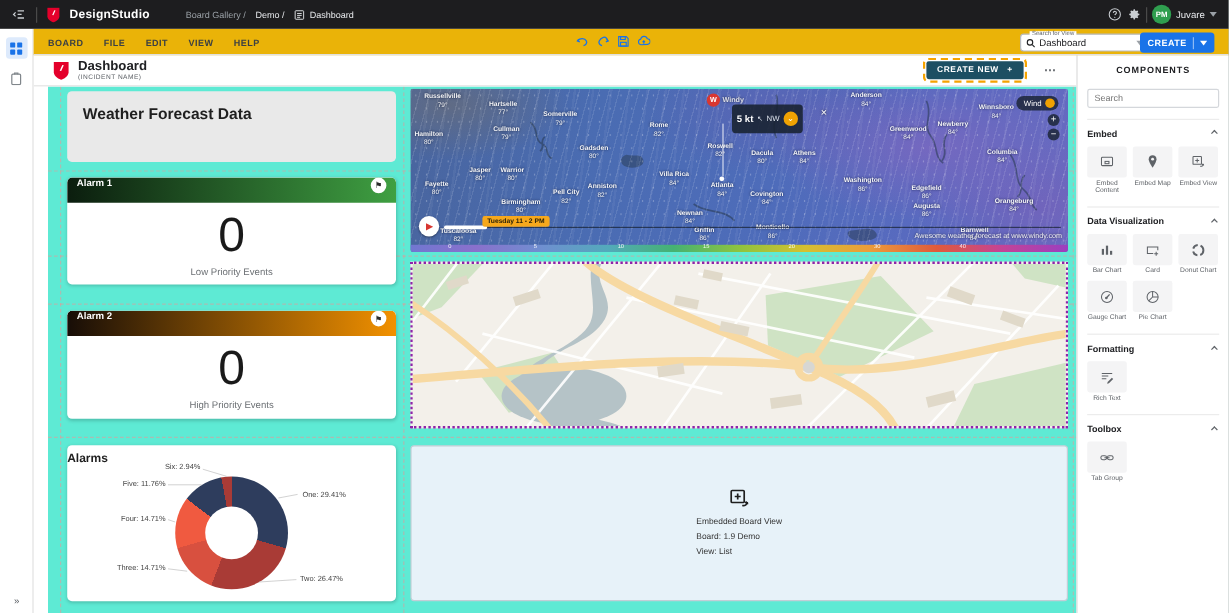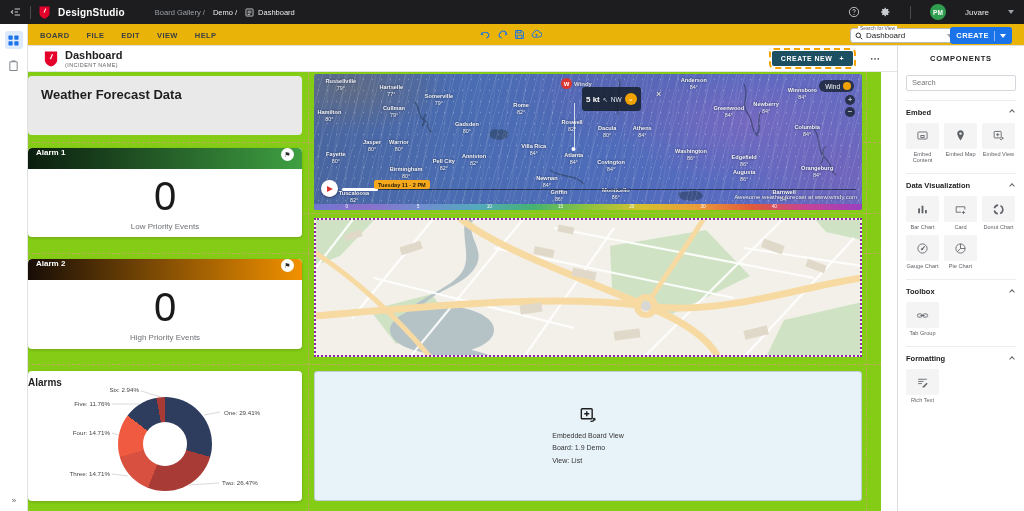--- a/index.html
+++ b/index.html
@@ -8,21 +8,21 @@
             font-family:"Liberation Sans",sans-serif; }
 
   
   .topbar { position:absolute; left:0; top:0; width:1024px; height:24px; background:#1d1d1f;
             display:flex; align-items:center; padding:0 10px; gap:8px; z-index:9; }
   .tb-divider { width:1px; height:13px; background:#4a4a4a; }
   .logo-shield { width:11px; height:13px; }
   .app-name { color:#fff; font-size:10px; font-weight:bold; letter-spacing:.2px; }
   .crumb-dim { color:#9aa0a6; font-size:7.5px; }
   .crumb-lit { color:#e8eaed; font-size:7.5px; }
-  .tb-right { margin-left:auto; display:flex; align-items:center; gap:19px; }
+  .tb-right { margin-left:auto; display:flex; align-items:center; gap:4px; }
   .tb-ico { width:12px; height:12px; color:#c9cdd1; }
   .avatar { width:16px; height:16px; border-radius:50%; background:#2f9e4f; color:#fff;
             font-size:6.5px; font-weight:bold; display:flex; align-items:center; justify-content:center; }
   .org { color:#e8eaed; font-size:8px; }
   .caret { width:0; height:0; border-left:3px solid transparent; border-right:3px solid transparent;
            border-top:4px solid #9aa0a6; }
 
   
   .menubar { position:absolute; left:28px; top:24px; width:996px; height:22px; background:#eab308;
              border-bottom:1px solid #e0e0e0; z-index:8; }
@@ -75,21 +75,21 @@
   .chev-up { width:4px; height:4px; border-left:1px solid #5f6368; border-top:1px solid #5f6368;
              transform:rotate(45deg); margin-right:2px; }
   .tiles { display:flex; flex-wrap:wrap; gap:4px 5px; }
   .tile { width:33px; cursor:grab; }
   .tile-box { width:33px; height:26px; background:#f4f4f5; border-radius:2px; display:flex;
               align-items:center; justify-content:center; }
   .tile-box svg { width:13px; height:13px; color:#5f6368; }
   .tile-label { font-size:5.6px; color:#5f6368; text-align:center; margin-top:2px; line-height:1.25; }
 
   
-  .canvas { position:absolute; left:12px; top:72px; width:869px; height:439px; background:#84cc16; overflow:hidden; }
+  .canvas { position:absolute; left:40px; top:72px; width:869px; height:439px; background:#5eead4; overflow:hidden; }
   .guide-h { position:absolute; left:0; width:100%; border-top:1px dashed rgba(233,150,150,.55); }
   .guide-v { position:absolute; top:0; height:100%; border-left:1px dashed rgba(233,150,150,.55); }
 
   .card { position:absolute; background:#fff; border-radius:4px; box-shadow:0 1px 3px rgba(0,0,0,.18); }
   .textblock { position:absolute; left:16px; top:4px; width:274px; height:59px; background:#e9e9e9;
                border-radius:4px; padding:11px 13px; }
   .textblock h2 { font-size:13px; color:#1f1f1f; }
 
   .alarm { left:16px; width:274px; height:89px; overflow:hidden; }
   .alarm-head { height:21px; display:flex; align-items:flex-start; padding:0 8px; border-radius:4px 4px 0 0; }
@@ -380,51 +380,51 @@
                 <path d="M12 3.5V12h8.5M12 12l-6 6"></path>
               </svg>
             </div>
           <div class="tile-label">Pie Chart</div>
         </div>
       </div>
     </div>
 
     <div class="comp-section">
       <div class="sec-head">
+        <b>Formatting</b>
+        <span class="chev-up"></span>
+      </div>
+      <div class="tiles">
+        <div class="tile">
+          <div class="tile-box">
+              <svg viewBox="0 0 24 24" fill="none" stroke="currentColor" stroke-width="1.6">
+            <path d="M4 6h16M4 10h10M4 14h7"></path>
+                <path d="m13 19 6.5-6.5 2 2L15 21l-2.8.8z" fill="currentColor" stroke="none"></path>
+              </svg>
+            </div>
+          <div class="tile-label">Rich Text</div>
+        </div>
+      </div>
+    </div>
+
+    <div class="comp-section">
+      <div class="sec-head">
         <b>Toolbox</b>
         <span class="chev-up"></span>
       </div>
       <div class="tiles">
         <div class="tile">
           <div class="tile-box">
               <svg viewBox="0 0 24 24" fill="none" stroke="currentColor" stroke-width="1.6">
             <rect x="2.5" y="9" width="9" height="6" rx="3"></rect>
                 <rect x="12.5" y="9" width="9" height="6" rx="3"></rect>
                 <path d="M8 12h8"></path>
               </svg>
             </div>
           <div class="tile-label">Tab Group</div>
-        </div>
-      </div>
-    </div>
-
-    <div class="comp-section">
-      <div class="sec-head">
-        <b>Formatting</b>
-        <span class="chev-up"></span>
-      </div>
-      <div class="tiles">
-        <div class="tile">
-          <div class="tile-box">
-              <svg viewBox="0 0 24 24" fill="none" stroke="currentColor" stroke-width="1.6">
-            <path d="M4 6h16M4 10h10M4 14h7"></path>
-                <path d="m13 19 6.5-6.5 2 2L15 21l-2.8.8z" fill="currentColor" stroke="none"></path>
-              </svg>
-            </div>
-          <div class="tile-label">Rich Text</div>
         </div>
       </div>
     </div>
   </aside>
 
   <main class="canvas">
     <div class="guide-h" style="top:70px"></div>
     <div class="guide-h" style="top:141px"></div>
     <div class="guide-h" style="top:181px"></div>
     <div class="guide-h" style="top:292px"></div>

